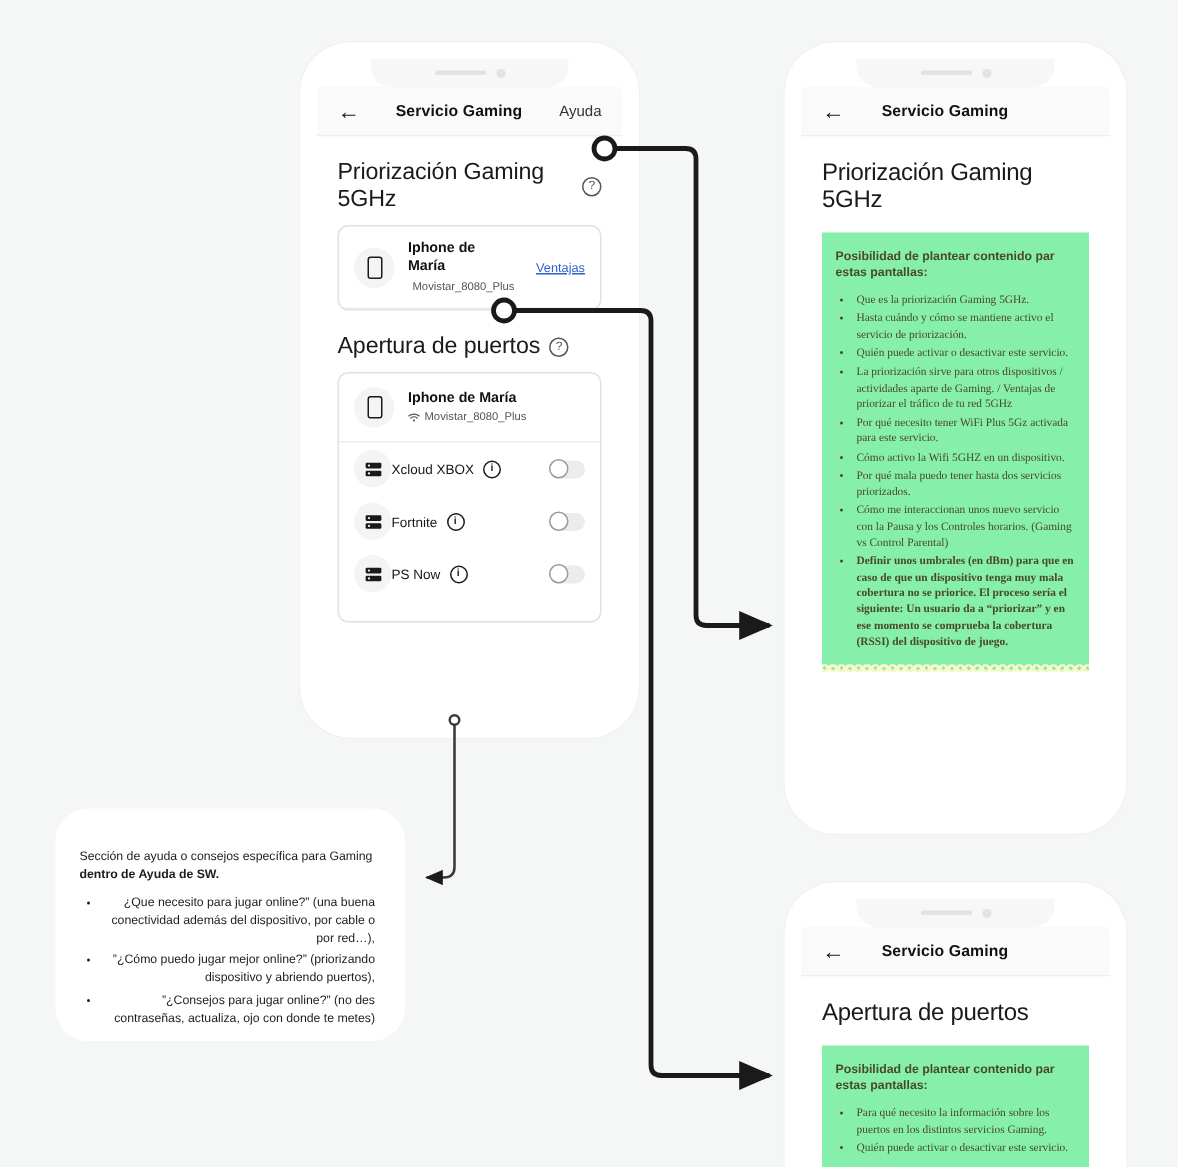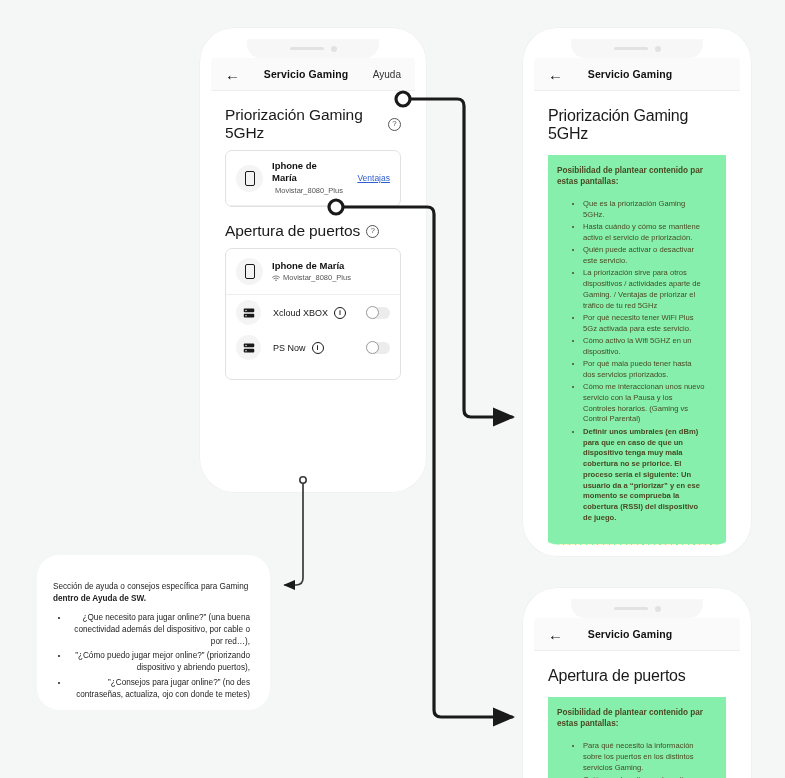--- a/index.html
+++ b/index.html
@@ -189,21 +189,21 @@
   .sub-label {
     font-size: 8.5px;
     color: #444;
     padding: 7px 10px 4px 10px;
   }
 
   .service-row {
     display: flex;
     align-items: center;
     padding: 5px 10px;
-    gap: 12px;
+    gap: 0;
   }
   .service-avatar {
     width: 25px; height: 25px;
     border-radius: 50%;
     background: #f4f4f4;
     display: flex;
     align-items: center;
     justify-content: center;
     flex: none;
   }
@@ -263,23 +263,24 @@
     box-sizing: border-box;
   }
   .note-title {
     font-size: 8.2px;
     font-weight: bold;
     color: #4a4a22;
     line-height: 1.35;
     margin-bottom: 8px;
   }
   .note ul {
-    margin: 12px;
+    margin: 0;
     padding-left: 14px;
     list-style: disc;
+    font-family: Liberation Serif, serif;
   }
   .note li {
     font-size: 7.6px;
     color: #4a4a22;
     line-height: 1.42;
     margin-bottom: 1.5px;
   }
   .note li.bold { font-weight: bold; }
   .note-tear {
     position: absolute;
@@ -410,20 +411,37 @@
             <div class="service-label">
               <span>Xcloud XBOX</span>
               <span class="info-glyph">i</span>
             </div>
             <div class="toggle">
               <div class="knob"></div>
             </div>
           </div>
 
 
+          <div class="service-row">
+            <div class="service-avatar">
+              <svg width="12" height="12" viewBox="0 0 16 16">
+                <rect x="1" y="2" width="14" height="5" rx="1.2" fill="#1a1a1a"></rect>
+                <rect x="1" y="9" width="14" height="5" rx="1.2" fill="#1a1a1a"></rect>
+                <circle cx="4" cy="4.5" r="1" fill="#f4f4f4"></circle>
+                <circle cx="4" cy="11.5" r="1" fill="#f4f4f4"></circle>
+              </svg>
+            </div>
+            <div class="service-label">
+              <span>Fortnite</span>
+              <span class="info-glyph">i</span>
+            </div>
+            <div class="toggle">
+              <div class="knob"></div>
+            </div>
+          </div>
 
           <div class="service-row">
             <div class="service-avatar">
               <svg width="12" height="12" viewBox="0 0 16 16">
                 <rect x="1" y="2" width="14" height="5" rx="1.2" fill="#1a1a1a"></rect>
                 <rect x="1" y="9" width="14" height="5" rx="1.2" fill="#1a1a1a"></rect>
                 <circle cx="4" cy="4.5" r="1" fill="#f4f4f4"></circle>
                 <circle cx="4" cy="11.5" r="1" fill="#f4f4f4"></circle>
               </svg>
             </div>
@@ -502,21 +520,21 @@
           <div class="note-title">Posibilidad de plantear contenido par estas pantallas:</div>
           <ul>
             <li>Para qué necesito la información sobre los puertos en los distintos servicios Gaming.</li>
             <li>Quién puede activar o desactivar este servicio.</li>
           </ul>
         </div>
       </div>
     </div>
   </div>
 
-  <div class="annot-box" style="left:37px; top:555px; width:233px; height:155px;">
+  <div class="annot-box" style="left:37px; top:539px; width:233px; height:155px;">
     <div class="annot-lead">
       <span>Sección de ayuda o consejos específica para Gaming </span><b>dentro de Ayuda de SW.</b>
     </div>
     <ul>
       <li>¿Que necesito para jugar online?” (una buena conectividad además del dispositivo, por cable o por red…),</li>
       <li>”¿Cómo puedo jugar mejor online?” (priorizando dispositivo y abriendo puertos),</li>
       <li>”¿Consejos para jugar online?” (no des contraseñas, actualiza, ojo con donde te metes)</li>
     </ul>
   </div>
 

